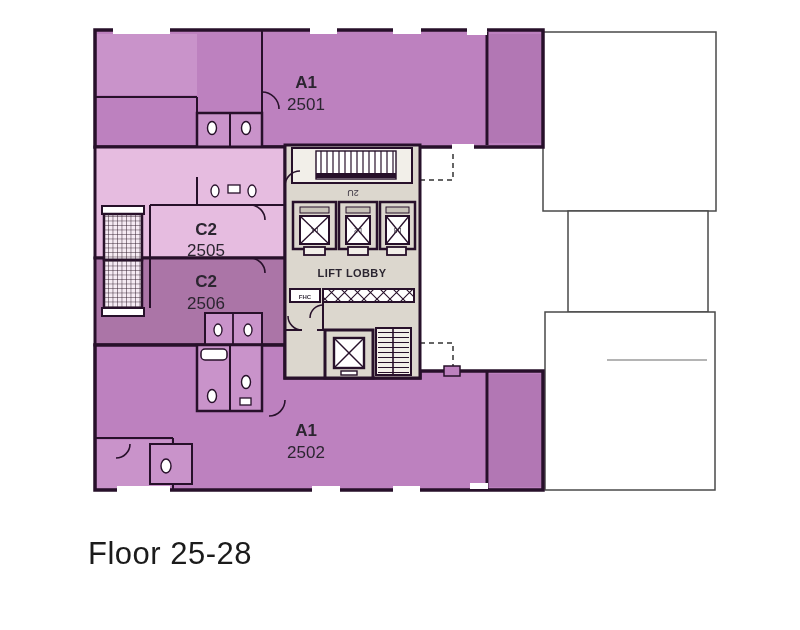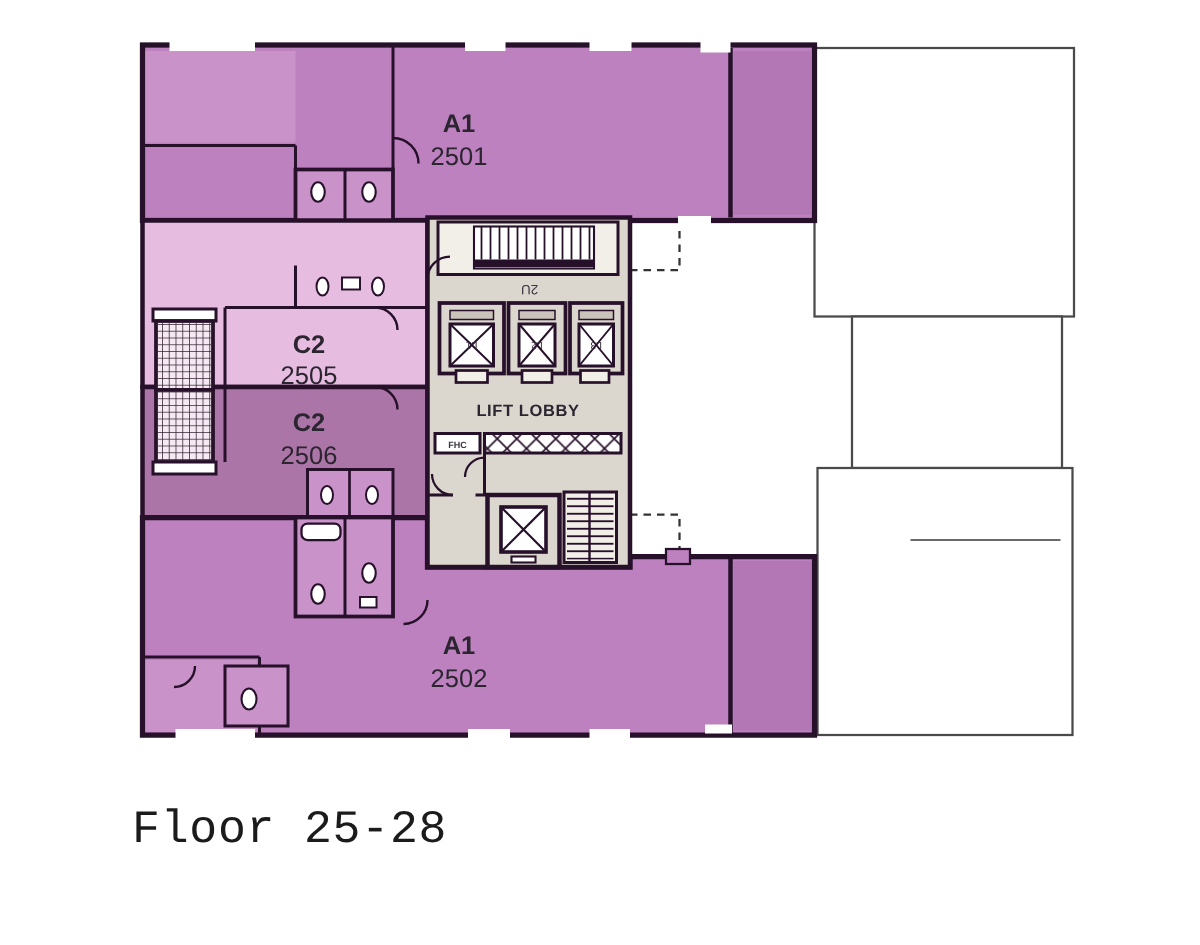--- a/index.html
+++ b/index.html
@@ -1,19 +1,19 @@
 <!DOCTYPE html>
 <html><head>
 <meta charset="utf-8">
 <style>
   html,body{margin:0;padding:0;background:#ffffff;}
   .page{position:relative;width:800px;height:630px;background:#22c55e;overflow:hidden;
         font-family:"Liberation Sans", sans-serif;}
   .caption{position:absolute;left:88px;top:536px;font-size:31px;color:#1b1b1b;
-           letter-spacing:0.5px;font-family:Liberation Mono, monospace;}
+           letter-spacing:0.5px;font-family:Liberation Sans, sans-serif;}
   svg text{font-family:"Liberation Sans", sans-serif;}
   .unit-type{font-weight:bold;font-size:17px;fill:#2b2530;}
   .unit-num{font-size:17px;fill:#2b2530;}
   .lobby-label{font-weight:bold;font-size:11px;fill:#2b2530;letter-spacing:.4px;}
   .tiny-label{font-size:9px;fill:#3a3340;}
   .fhc-label{font-size:6px;font-weight:bold;fill:#3a3340;}
   .lift-label{font-size:7px;fill:#3a3340;}
 </style>
 </head>
 <body>

